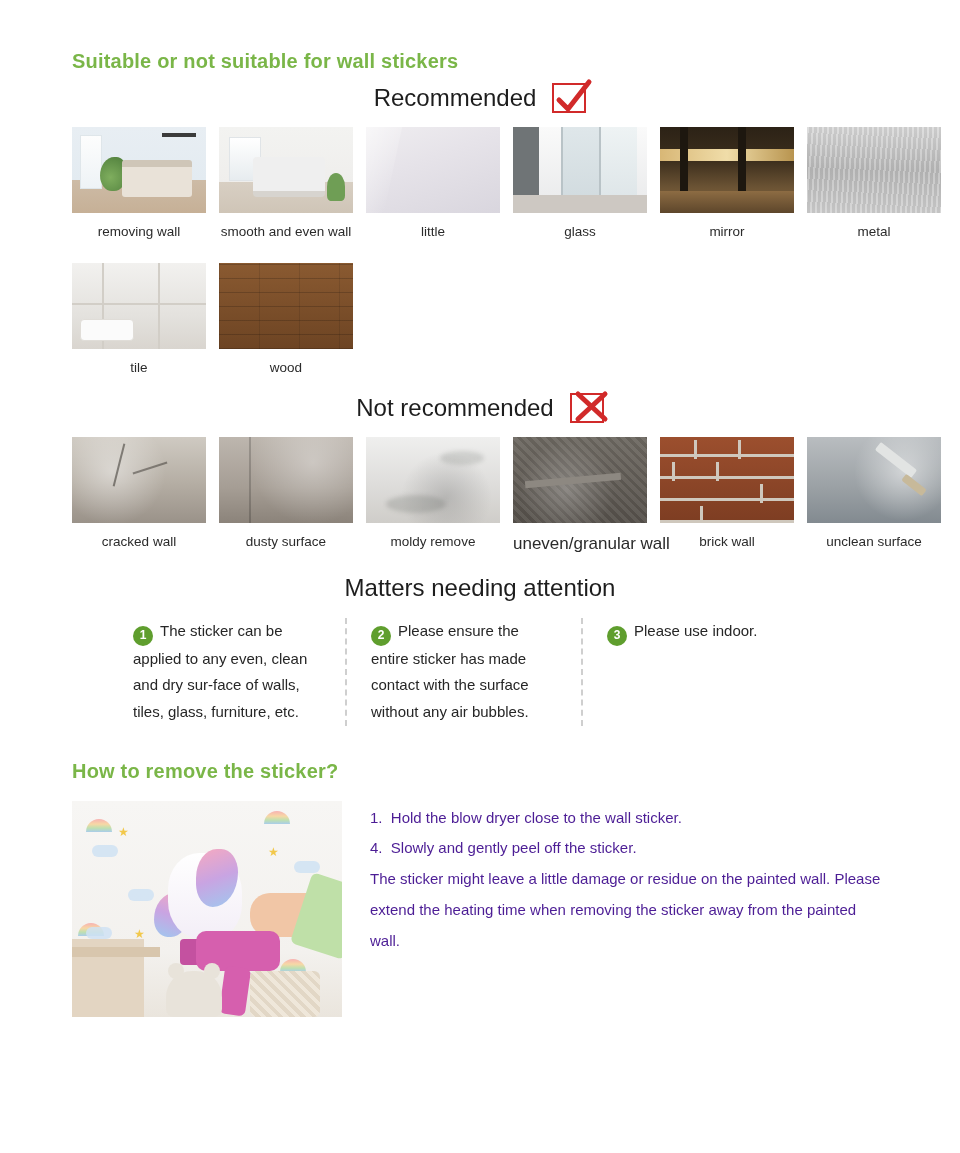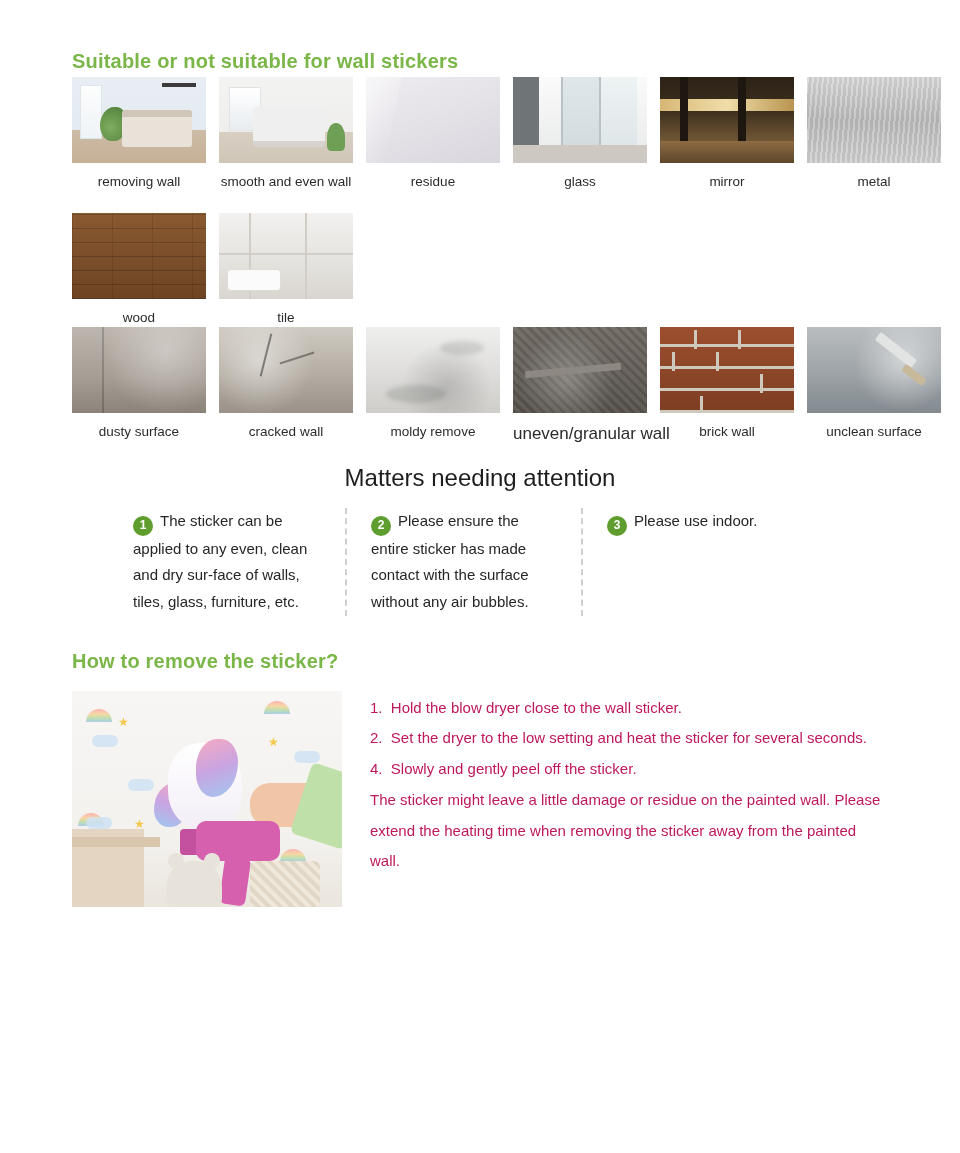--- a/index.html
+++ b/index.html
@@ -225,21 +225,21 @@
   }
   .remove-body{
     display:flex;gap:28px;margin-top:18px;
   }
   .remove-img{
     width:270px;height:216px;position:relative;overflow:hidden;
     background:linear-gradient(180deg,#f7f6f4 0%,#f3f1ee 70%,#eae5dd 100%);
     flex:0 0 270px;
   }
   .remove-steps{
-    font-size:15px;line-height:2.05;color:#be185d;padding-top:2px;
+    font-size:15px;line-height:2.05;color:#4c1d95;padding-top:2px;
   }
   .remove-steps div{ white-space:pre-wrap; }
 
   
   .rb{position:absolute;width:26px;height:13px;border-radius:26px 26px 0 0;
       background:linear-gradient(180deg,#f7b2b2,#f7d8a6 40%,#bfe0b0 70%,#a9cdea);}
   .cloud{position:absolute;width:26px;height:12px;background:#cfe2f3;border-radius:12px;opacity:.85;}
   .star{position:absolute;color:#f2c84b;font-size:12px;}
   .uni{position:absolute;left:96px;top:52px;width:74px;height:86px;
        background:linear-gradient(180deg,#ffffff,#f3eef7);border-radius:42% 46% 40% 44%;}
@@ -260,40 +260,48 @@
   .basket{position:absolute;right:22px;bottom:0;width:70px;height:46px;
           background:repeating-linear-gradient(45deg,#efe7da 0 4px,#e2d7c6 4px 8px);border-radius:6px;}
 </style>
 </head>
 <body>
 
 <div class="page">
 
   <h2 class="section-title">Suitable or not suitable for wall stickers</h2>
 
+  <div class="center-head">
+    <span class="label">Recommended</span>
+    <span class="mark">
+      <svg width="44" height="44" viewBox="0 0 44 44">
+          <path d="M8 24 L17 33 L38 6" stroke="#d12a2a" stroke-width="5" fill="none" stroke-linecap="round"></path>
+        </svg>
+    </span>
+  </div>
 
   <div class="row">
     <div class="cell">
       <div class="thumb t-painted">
           <span class="leaf"></span>
           <span class="lamp"></span>
         </div>
       <div class="caption">removing wall</div>
     </div>
     <div class="cell">
       <div class="thumb t-smooth">
           <span class="p1"></span>
           <span class="p2"></span>
           <span class="plant"></span>
         </div>
       <div class="caption">smooth and even wall</div>
     </div>
     <div class="cell">
       <div class="thumb t-plastic"></div>
-      <div class="caption">residue</div>
+      <div class="caption">little</div>
     </div>
     <div class="cell">
       <div class="thumb t-glass">
           <span class="dark"></span>
           <span class="pane"></span>
           <span class="pane2"></span>
           <span class="floor"></span>
         </div>
       <div class="caption">glass</div>
     </div>
@@ -307,48 +315,57 @@
       <div class="caption">mirror</div>
     </div>
     <div class="cell">
       <div class="thumb t-metal"></div>
       <div class="caption">metal</div>
     </div>
   </div>
 
   <div class="row" style="margin-top:24px;">
     <div class="cell">
-      <div class="thumb t-wood"></div>
-      <div class="caption">wood</div>
-    </div>
-    <div class="cell">
       <div class="thumb t-tile">
           <span class="v1"></span>
           <span class="v2"></span>
           <span class="h1"></span>
           <span class="tub"></span>
         </div>
       <div class="caption">tile</div>
     </div>
-  </div>
-
+    <div class="cell">
+      <div class="thumb t-wood"></div>
+      <div class="caption">wood</div>
+    </div>
+  </div>
+
+  <div class="center-head" style="margin-top:18px;">
+    <span class="label">Not recommended</span>
+    <span class="mark">
+      <svg width="44" height="44" viewBox="0 0 44 44">
+        <path d="M9 8 L36 33" stroke="#d12a2a" stroke-width="5" fill="none" stroke-linecap="round"></path>
+        <path d="M36 8 L9 33" stroke="#d12a2a" stroke-width="5" fill="none" stroke-linecap="round"></path>
+      </svg>
+    </span>
+  </div>
 
   <div class="row">
-    <div class="cell">
-      <div class="thumb t-dusty">
-          <span class="edge"></span>
-        </div>
-      <div class="caption">dusty surface</div>
-    </div>
     <div class="cell">
       <div class="thumb t-cracked">
           <span class="c1"></span>
           <span class="c2"></span>
         </div>
       <div class="caption">cracked wall</div>
+    </div>
+    <div class="cell">
+      <div class="thumb t-dusty">
+          <span class="edge"></span>
+        </div>
+      <div class="caption">dusty surface</div>
     </div>
     <div class="cell">
       <div class="thumb t-moldy">
           <span class="m1"></span>
           <span class="m2"></span>
         </div>
       <div class="caption">moldy remove</div>
     </div>
     <div class="cell">
       <div class="thumb t-uneven">
@@ -418,20 +435,19 @@
         <span class="dryer-h"></span>
         <span class="desk"></span>
         <span class="desk2"></span>
         <span class="bear-e1"></span>
         <span class="bear-e2"></span>
         <span class="bear"></span>
         <span class="basket"></span>
       </div>
       <div class="remove-steps">
         <div>1.  Hold the blow dryer close to the wall sticker.</div>
-        <div>2.  Set the dryer to the low setting and heat the sticker for several seconds.</div>
         <div>4.  Slowly and gently peel off the sticker.</div>
         <div>The sticker might leave a little damage or residue on the painted wall. Please extend the heating time when removing the sticker away from the painted wall.</div>
       </div>
     </div>
   </div>
 
 </div>
 
 </body></html>

